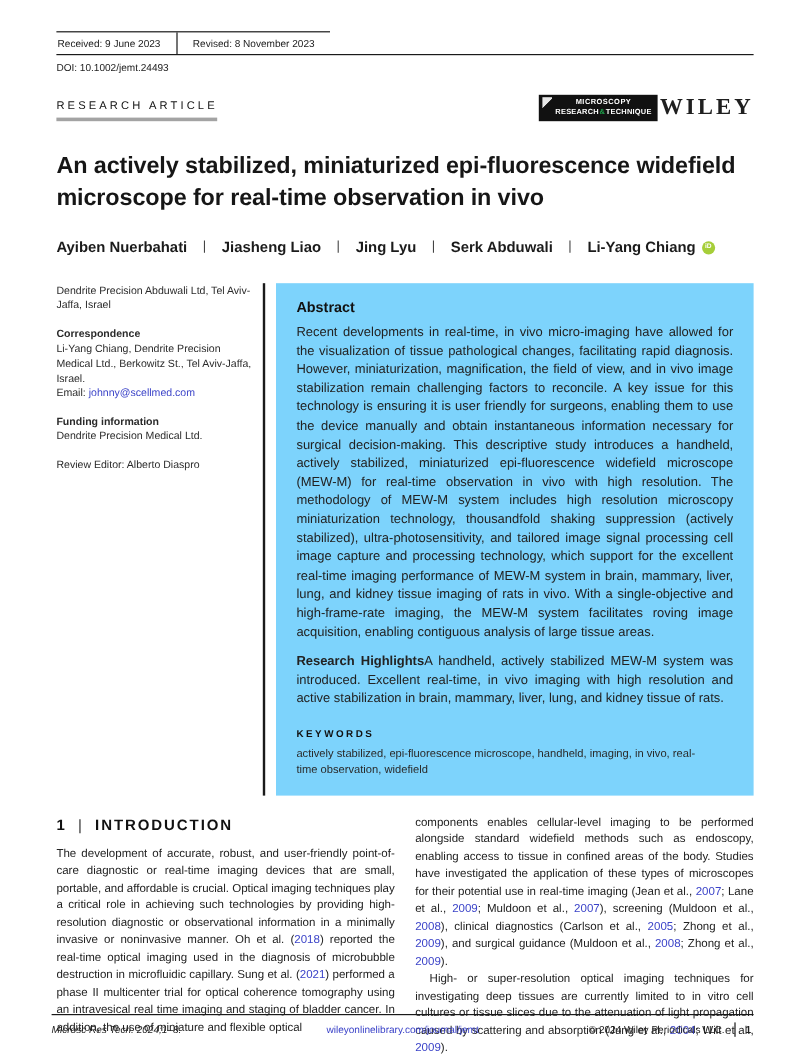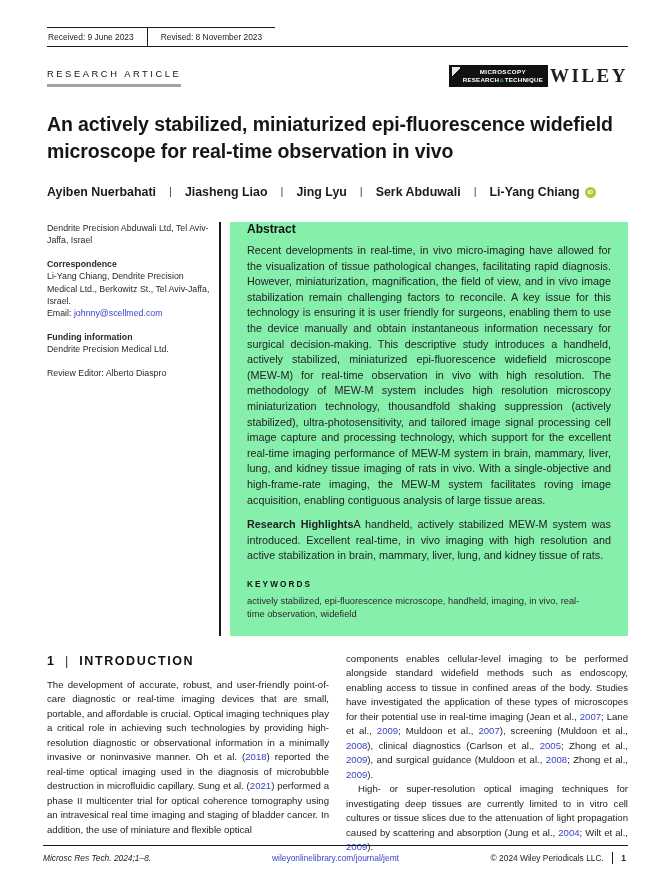--- a/index.html
+++ b/index.html
@@ -37,21 +37,21 @@
   .sep{ font-weight:normal; color:#444; padding:0 13px; font-size:11px; transform:translateY(-1px); }
   .orcid{ display:inline-flex; justify-content:center; align-items:center; width:11px; height:11px;
     border-radius:50%; background:#a6ce39; color:#fff; font-size:5.5px; font-weight:bold; margin-left:5px; cursor:pointer; }
   
   .body-top{ display:flex; margin-top:23px; }
   .sidebar{ width:172px; flex:0 0 172px; padding-right:8px; }
   .sidebar p{ font-size:8.8px; line-height:12.4px; color:#2a2a2a; }
   .sb-h{ font-weight:bold; color:#111; margin-top:11px; }
   .sb-gap{ margin-top:11px; }
   .vrule{ width:2px; background:#1a1a1a; align-self:stretch; }
-  .abstract-box{ flex:1; background:#86efac; margin-left:9px; padding:0 17px 15px 17px; }
+  .abstract-box{ flex:1; background:#7dd3fc; margin-left:9px; padding:13px 17px 15px 17px; }
   .abs-h{ font-size:12px; font-weight:bold; color:#111; margin-bottom:7px; }
   .abs-p{ font-size:10.8px; line-height:15.6px; color:#222; text-align:justify; hyphens:auto; }
   .abs-p + .abs-p{ margin-top:9px; }
   .abs-p .b{ font-weight:bold; }
   .kw-h{ font-size:8.2px; font-weight:bold; letter-spacing:2.1px; color:#111; margin-top:16px; }
   .kw-b{ font-size:9.3px; line-height:13px; color:#2a2a2a; margin-top:6px; max-width:345px; }
   
   .intro{ display:flex; gap:17px; margin-top:16px; }
   .col{ flex:1; min-width:0; }
   .sec-h{ display:flex; align-items:baseline; font-size:12.5px; font-weight:bold; color:#111; margin:2px 0 10px 0; }
@@ -73,20 +73,21 @@
 <body>
 
 <div class="page">
 
   <div class="dates-wrap">
     <div class="dates-strip">
       <span class="date-seg">Received: 9 June 2023</span>
       <span class="date-seg">Revised: 8 November 2023</span>
     </div>
   </div>
+  <div class="doi">DOI: 10.1002/jemt.24493</div>
 
   <div class="type-row">
     <span class="article-type">RESEARCH ARTICLE</span>
     <span class="logos">
       <span class="journal-logo">
         <span class="jl1">MICROSCOPY</span>
         <span class="jl2"><span>RESEARCH</span><span class="amp">&amp;</span><span>TECHNIQUE</span></span>
       </span>
       <span class="wiley">WILEY</span>
     </span>

